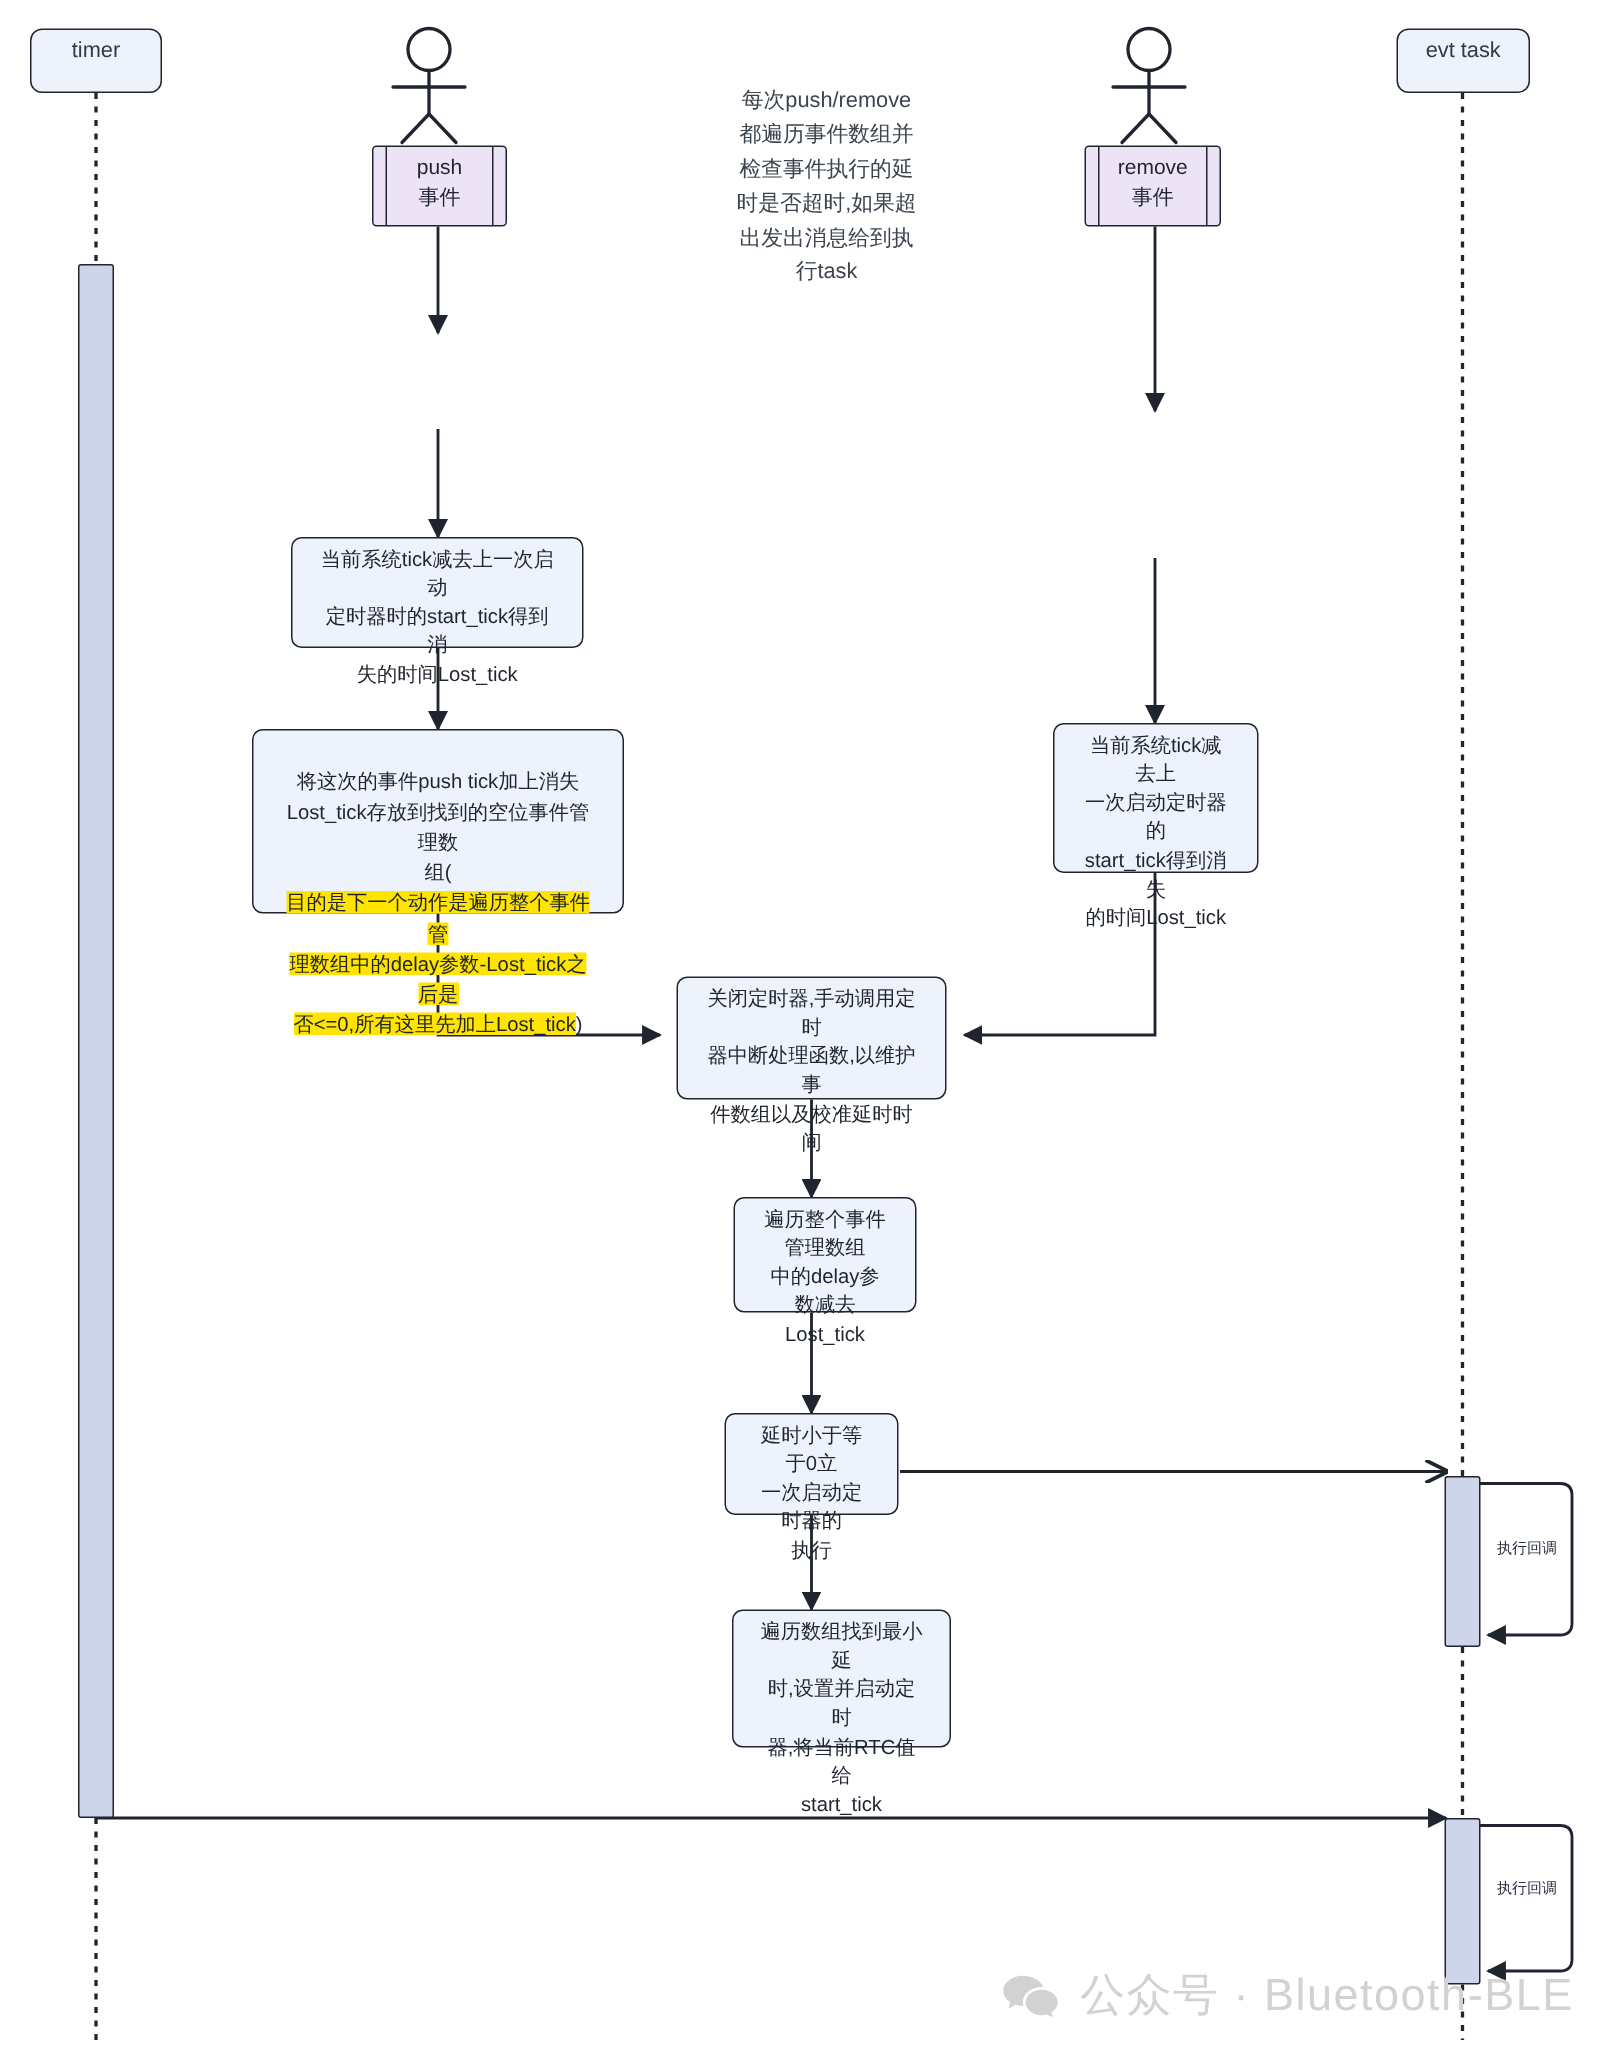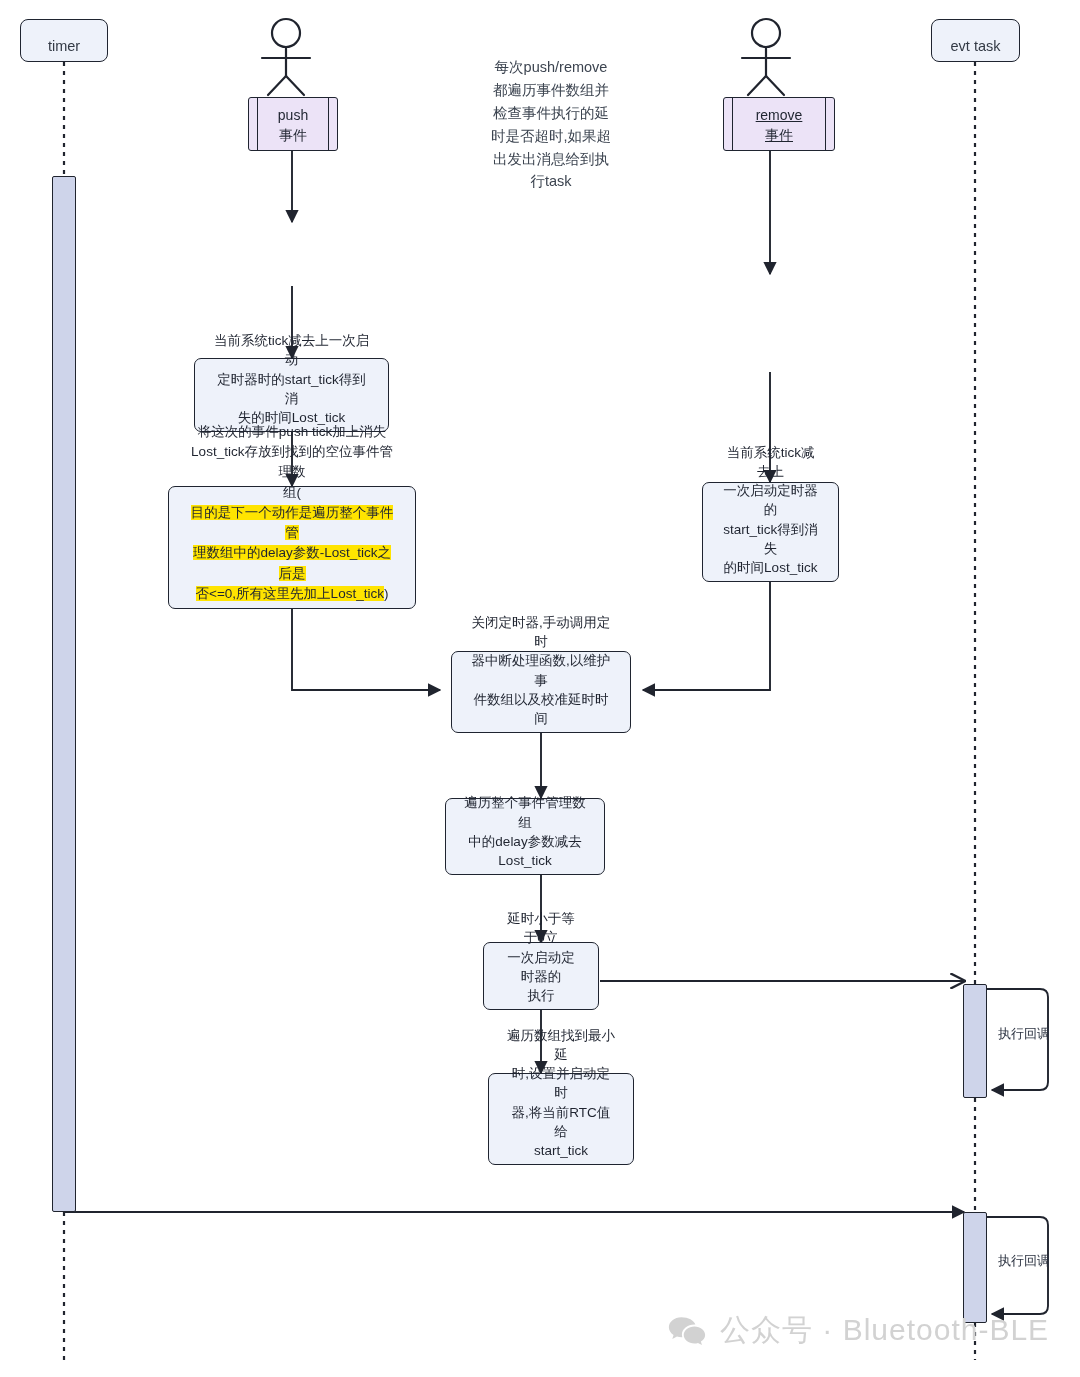--- a/index.html
+++ b/index.html
@@ -23,21 +23,21 @@
     left: 0;
     top: 0;
     width: 1080px;
     height: 1377px;
   }
   
   .node {
     position: absolute;
     box-sizing: border-box;
     display: flex;
-    align-items: flex-end;
+    align-items: flex-start;
     justify-content: center;
     text-align: center;
     color: #1f2430;
     line-height: 1.42;
     border: 1.6px solid #1f2430;
     border-radius: 7px;
     background: #eef2fa;
     font-size: 13.5px;
     padding: 4px 18px;
     white-space: pre-line;
@@ -69,21 +69,21 @@
   .note {
     position: absolute;
     text-align: center;
     color: #3c4450;
     font-size: 14.5px;
     line-height: 1.58;
     white-space: pre-line;
   }
   .loop-label {
     position: absolute;
-    font-size: 13px;
+    font-size: 10px;
     color: #2b3240;
     white-space: nowrap;
   }
   
   .activation {
     position: absolute;
     background: #ced4ea;
     border: 1.6px solid #20242e;
     border-radius: 2px;
     box-sizing: border-box;
@@ -189,21 +189,21 @@
 
   <div class="node participant" style="left:931px; top:19px; width:89px; height:43px;">
     <span class="nodetext">evt task</span>
   </div>
 
   <div class="node evtbox" style="left:248px; top:97px; width:90px; height:54px;">
     <span class="nodetext">push
 事件</span>
   </div>
 
-  <div class="node evtbox" style="left:723px; top:97px; width:112px; height:54px;text-decoration:underline;">
+  <div class="node evtbox" style="left:723px; top:97px; width:91px; height:54px;">
     <span class="nodetext">remove
 事件</span>
   </div>
 
   <div class="note" style="left:466px; top:33px; width:170px;">
     <span class="nodetext">每次push/remove
 都遍历事件数组并
 检查事件执行的延
 时是否超时,如果超
 出发出消息给到执
@@ -240,21 +240,21 @@
 start_tick得到消失
 的时间Lost_tick</span>
   </div>
 
   <div class="node" style="left:451px; top:651px; width:180px; height:82px;">
     <span class="nodetext">关闭定时器,手动调用定时
 器中断处理函数,以维护事
 件数组以及校准延时时间</span>
   </div>
 
-  <div class="node" style="left:445px; top:798px; width:160px; height:77px;">
+  <div class="node" style="left:489px; top:798px; width:122px; height:77px;">
     <span class="nodetext">遍历整个事件管理数组
 中的delay参数减去
 Lost_tick</span>
   </div>
 
   <div class="node" style="left:483px; top:942px; width:116px; height:68px;">
     <span class="nodetext">延时小于等于0立
 一次启动定时器的
 执行</span>
   </div>

